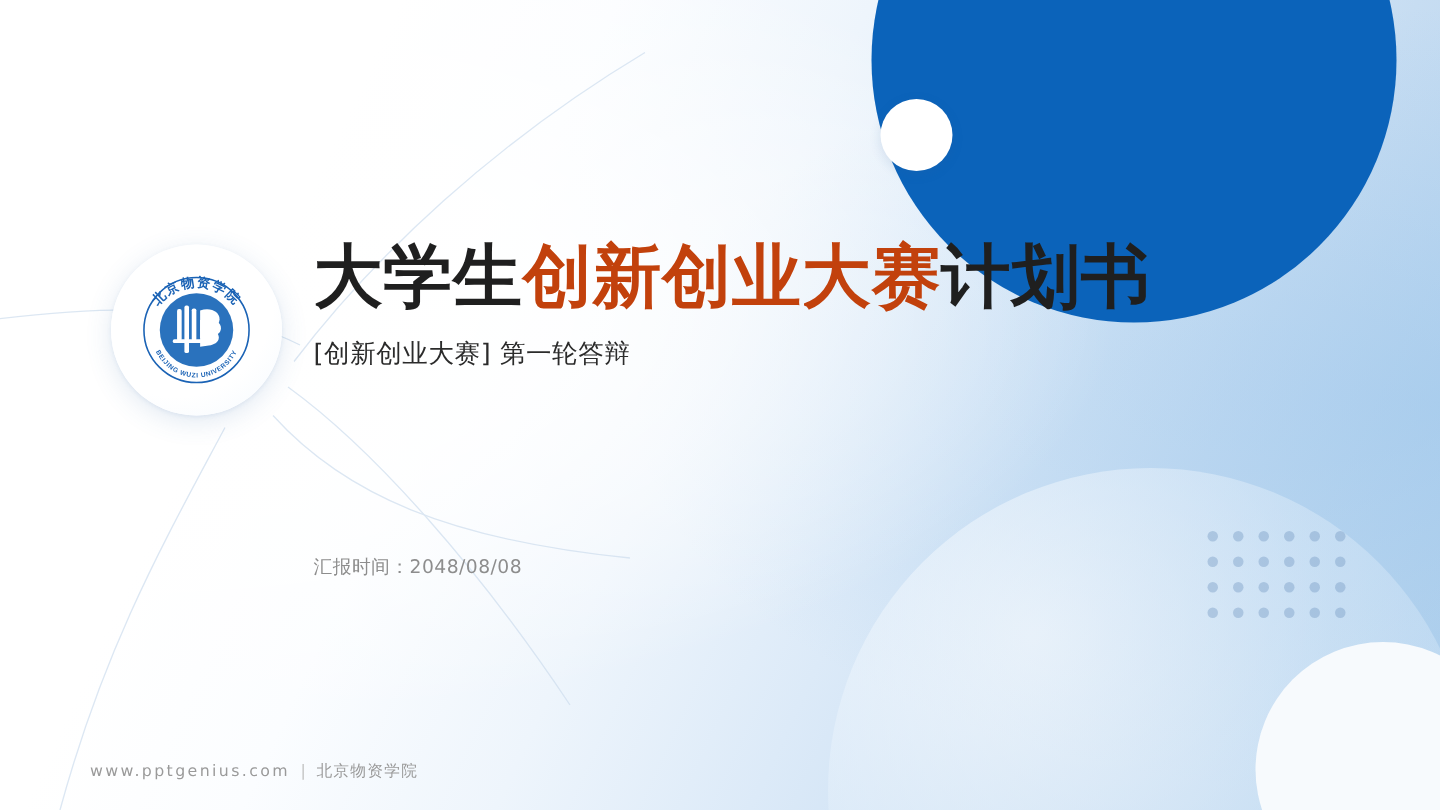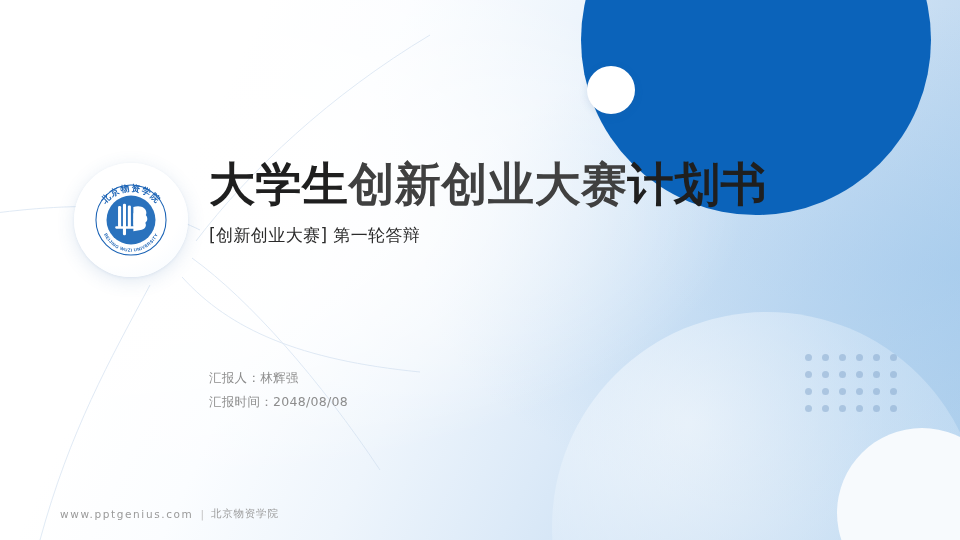--- a/index.html
+++ b/index.html
@@ -133,21 +133,21 @@
   .headline {
     font-family: "DejaVu Sans", "Liberation Sans", sans-serif;
     font-size: 46px;
     line-height: 1.08;
     font-weight: 700;
     color: #1f1f1f;
     letter-spacing: 0.5px;
     margin: 0;
     white-space: nowrap;
   }
-  .headline .hl-accent { color: #404040; }
+  .headline .hl-accent { color: #c2410c; }
   .subtitle {
     margin: 14px 0 0 0;
     font-family: "DejaVu Sans", "Liberation Sans", sans-serif;
     font-size: 17px;
     color: #2b2b2b;
     letter-spacing: 0.4px;
   }
 
   .meta {
     position: absolute;
@@ -258,21 +258,20 @@
       </text>
     </svg>
   </div>
 
   <div class="title-area">
     <div class="headline"><span>大学生</span><span class="hl-accent">创新创业大赛</span><span>计划书</span></div>
     <div class="subtitle">[创新创业大赛] 第一轮答辩</div>
   </div>
 
   <div class="meta">
-    <p>汇报人：林辉强</p>
     <p>汇报时间：2048/08/08</p>
   </div>
 
   <div class="footer">
     <span class="url">www.pptgenius.com</span>
     <span class="sep">|</span>
     <span class="org">北京物资学院</span>
   </div>
 
 </div>

